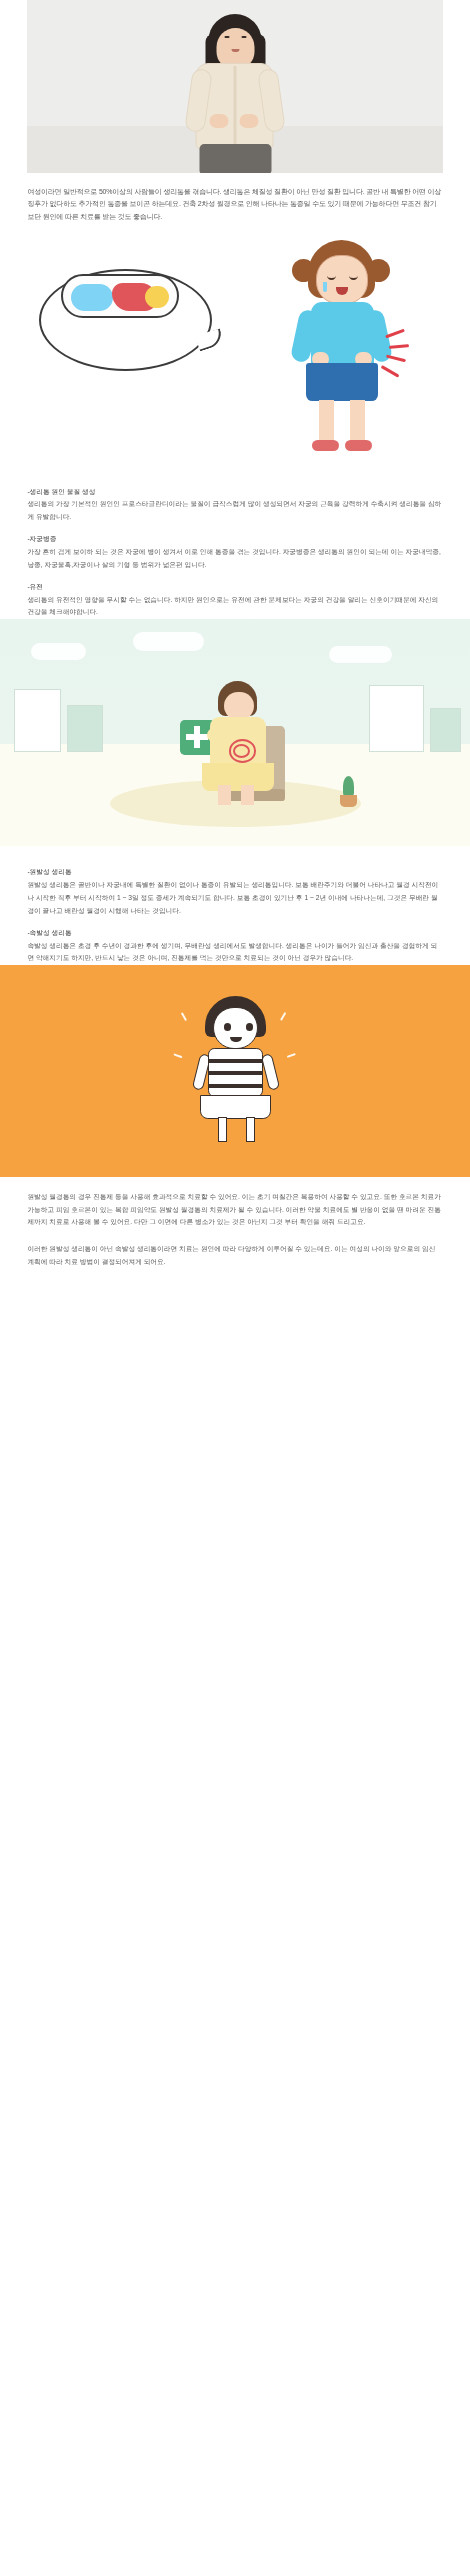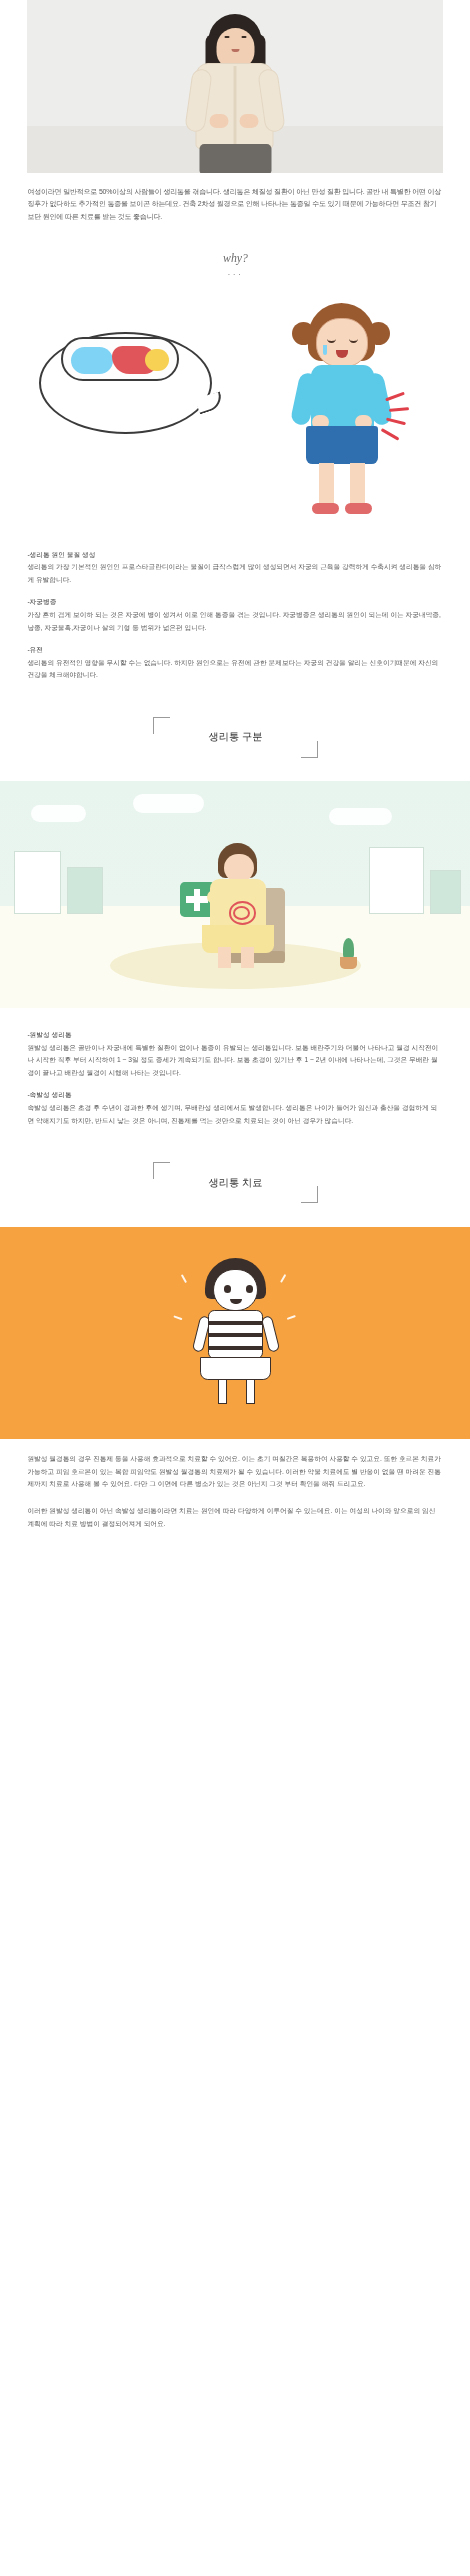--- a/index.html
+++ b/index.html
@@ -244,24 +244,20 @@
         <div class="arm-r"></div>
         <div class="hand-l"></div>
         <div class="hand-r"></div>
         <div class="pants"></div>
       </div>
     </div>
   </div>
 
   <div class="para">여성이라면 일반적으로 50%이상의 사람들이 생리통을 겪습니다. 생리통은 체질성 질환이 아닌 만성 질환 입니다. 골반 내 특별한 어떤 이상 징후가 없다하도 추가적인 통증을 보이곤 하는데요. 건축 2차성 월경으로 인해 나타나는 통증일 수도 있기 때문에 가능하다면 무조건 참기 보단 원인에 따른 치료를 받는 것도 좋습니다.</div>
 
-  <div class="why">
-    <div class="q">why?</div>
-    <div class="dots">···</div>
-  </div>
 
   <div class="illus2-wrap">
     <div class="illus2">
       <div class="bubble"></div>
       <div class="pad">
         <div class="blue"></div>
           <div class="red"></div>
           <div class="yellow"></div>
       </div>
       <div class="girl">
@@ -293,27 +289,20 @@
 
   <div class="section-note">
     <div class="note-head">-생리통 원인 물질 생성</div>
     <div>생리통의 가장 기본적인 원인인 프로스타글란디이라는 물질이 급작스럽게 많이 생성되면서 자궁의 근육을 강력하게 수축시켜 생리통을 심하게 유발합니다.</div>
     <div class="note-head">-자궁병증</div>
     <div>가장 흔히 검게 보이하 되는 것은 자궁에 병이 생겨서 이로 인해 통증을 겪는 것입니다. 자궁병증은 생리통의 원인이 되는데 이는 자궁내막증, 낭종, 자궁물혹,자궁이나 살의 기형 등 범위가 넓은편 입니다.</div>
     <div class="note-head">-유전</div>
     <div>생리통의 유전적인 영향을 무시할 수는 없습니다. 하지만 원인으로는 유전에 관한 문제보다는 자궁의 건강을 알리는 신호이기때문에 자신의 건강을 체크해야합니다.</div>
   </div>
 
-  <div class="boxheading-wrap">
-    <div class="boxheading">
-      <span class="corner tl"></span>
-      <span class="corner br"></span>
-      <span>생리통 구분</span>
-    </div>
-  </div>
 
   <div class="scene">
     <div class="cloud c1"></div>
       <div class="cloud c2"></div>
       <div class="cloud c3"></div>
     <div class="bld b1"></div>
       <div class="bld b2"></div>
     <div class="bld b3"></div>
       <div class="bld b4"></div>
     <div class="cross-box"></div>
@@ -338,27 +327,20 @@
     </div>
   </div>
 
   <div class="section-note">
     <div class="note-head">-원발성 생리통</div>
     <div>원발성 생리통은 골반이나 자궁내에 특별한 질환이 없이나 통증이 유발되는 생리통입니다. 보통 배란주기와 더불어 나타나고 월경 시작전이나 시작한 직후 부터 시작하여 1 ~ 3일 정도 증세가 계속되기도 합니다. 보통 초경이 있기난 후 1 ~ 2년 이내에 나타나는데, 그것은 무배란 월경이 끝나고 배란성 월경이 시행해 나타는 것입니다.</div>
     <div class="note-head">-속발성 생리통</div>
     <div>속발성 생리통은 초경 후 수년이 경과한 후에 생기며, 무배란성 생리에서도 발생합니다. 생리통은 나이가 들어가 임신과 출산을 경험하게 되면 약해지기도 하지만, 반드시 낳는 것은 아니며, 진통제를 먹는 것만으로 치료되는 것이 아닌 경우가 많습니다.</div>
   </div>
 
-  <div class="boxheading-wrap">
-    <div class="boxheading">
-      <span class="corner tl"></span>
-      <span class="corner br"></span>
-      <span>생리통 치료</span>
-    </div>
-  </div>
 
   <div class="orange-banner">
     <div class="ob-girl">
       <div class="ob-arm l"></div>
         <div class="ob-arm r"></div>
       <div class="ob-hair"></div>
       <div class="ob-face"></div>
       <div class="ob-eye l"></div>
         <div class="ob-eye r"></div>
       <div class="ob-mouth"></div>

